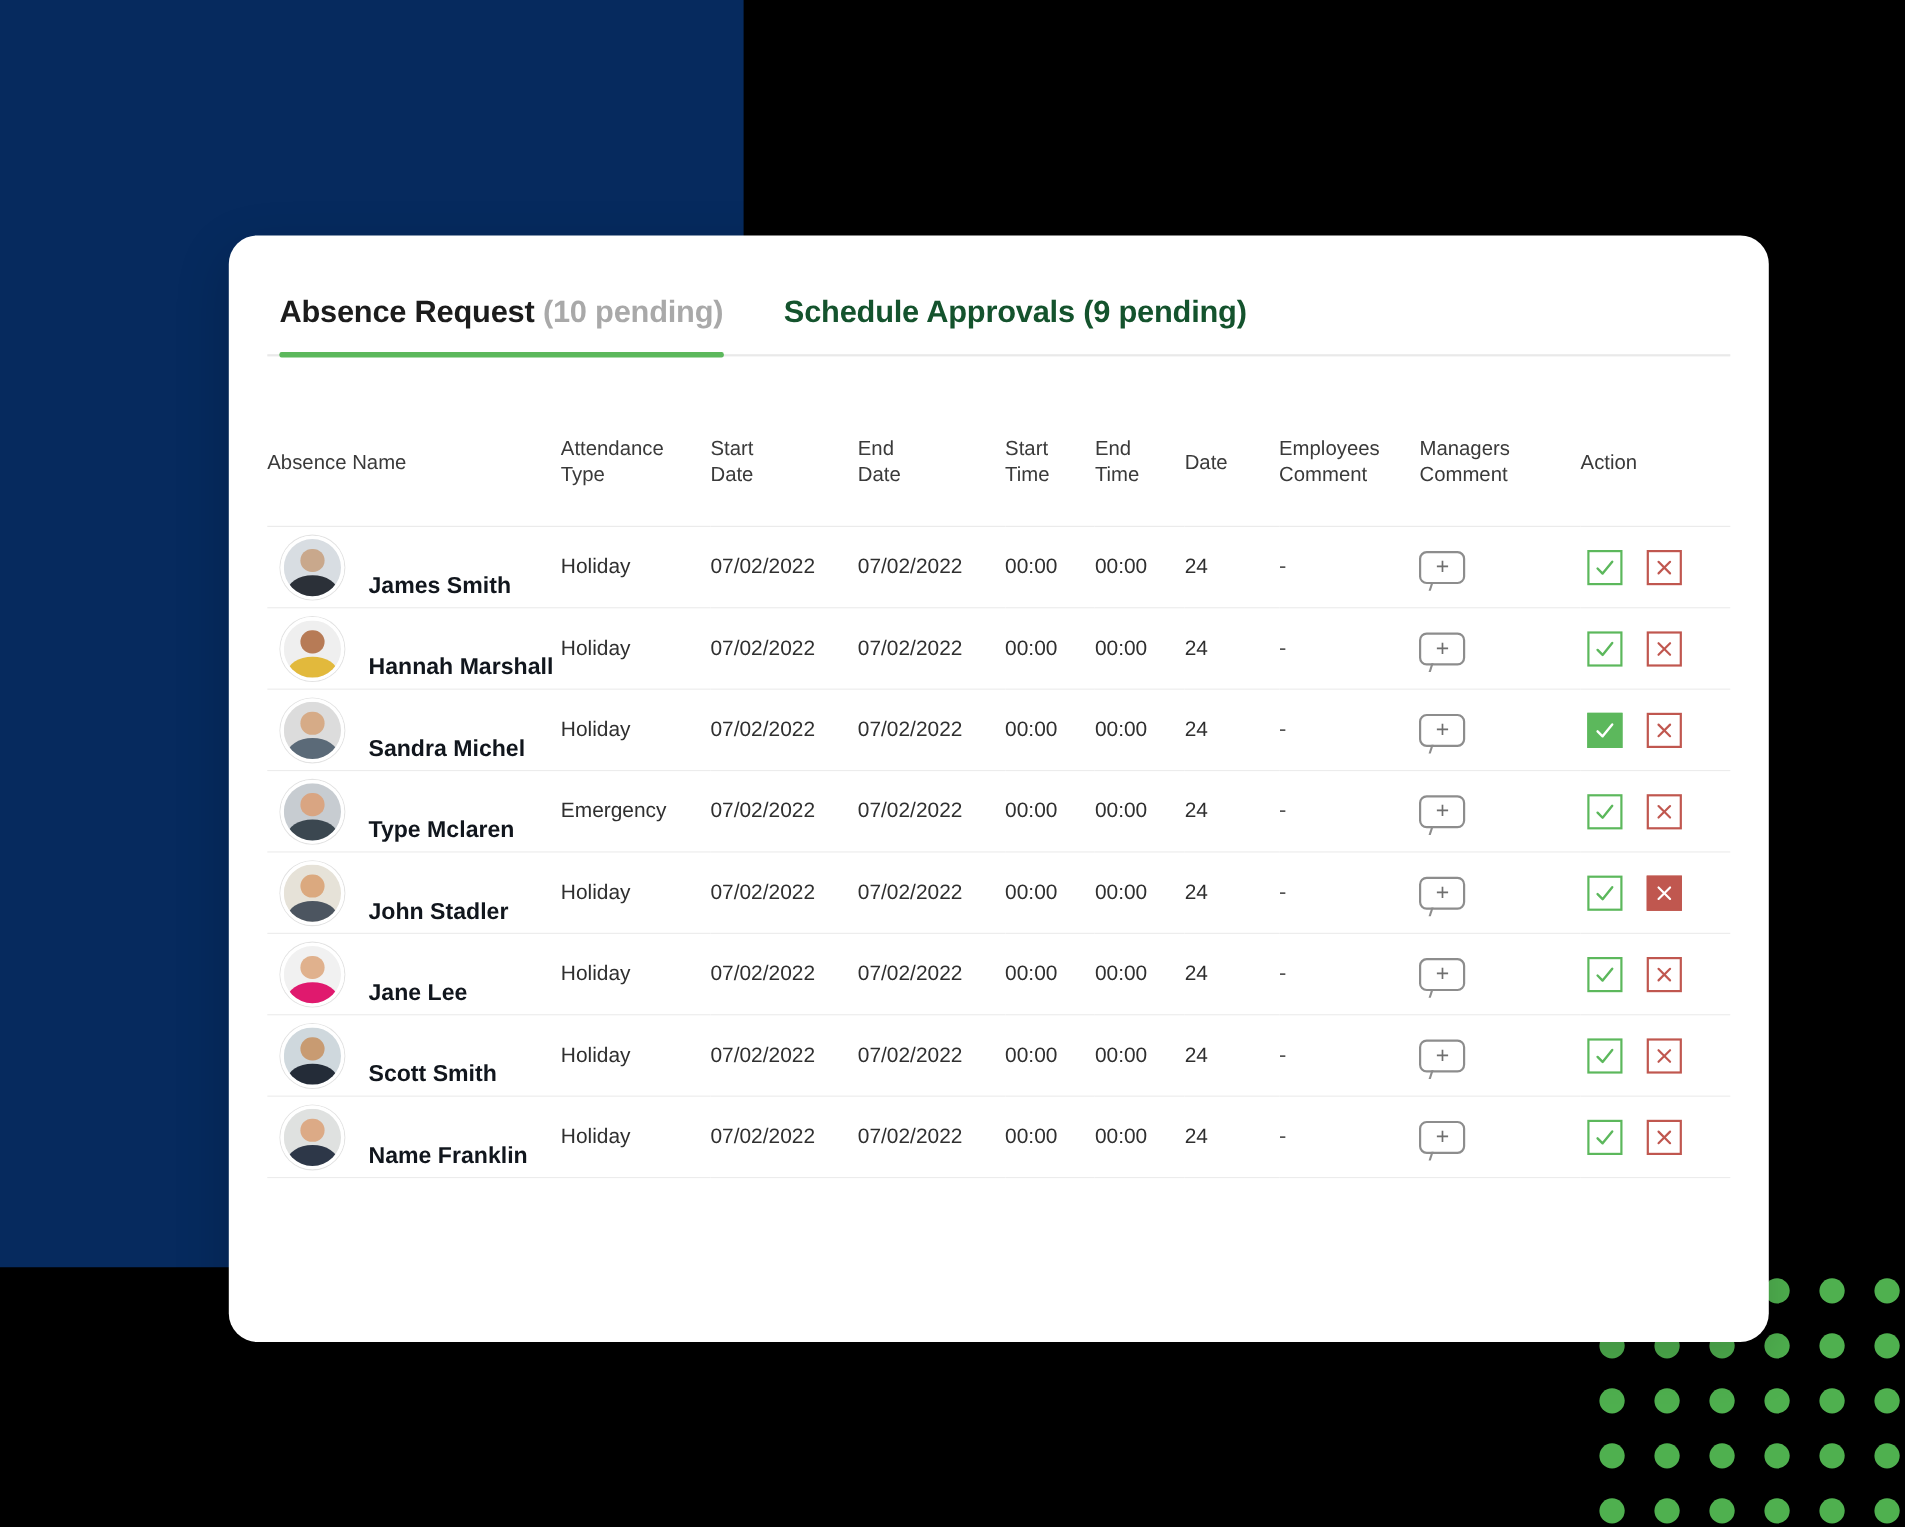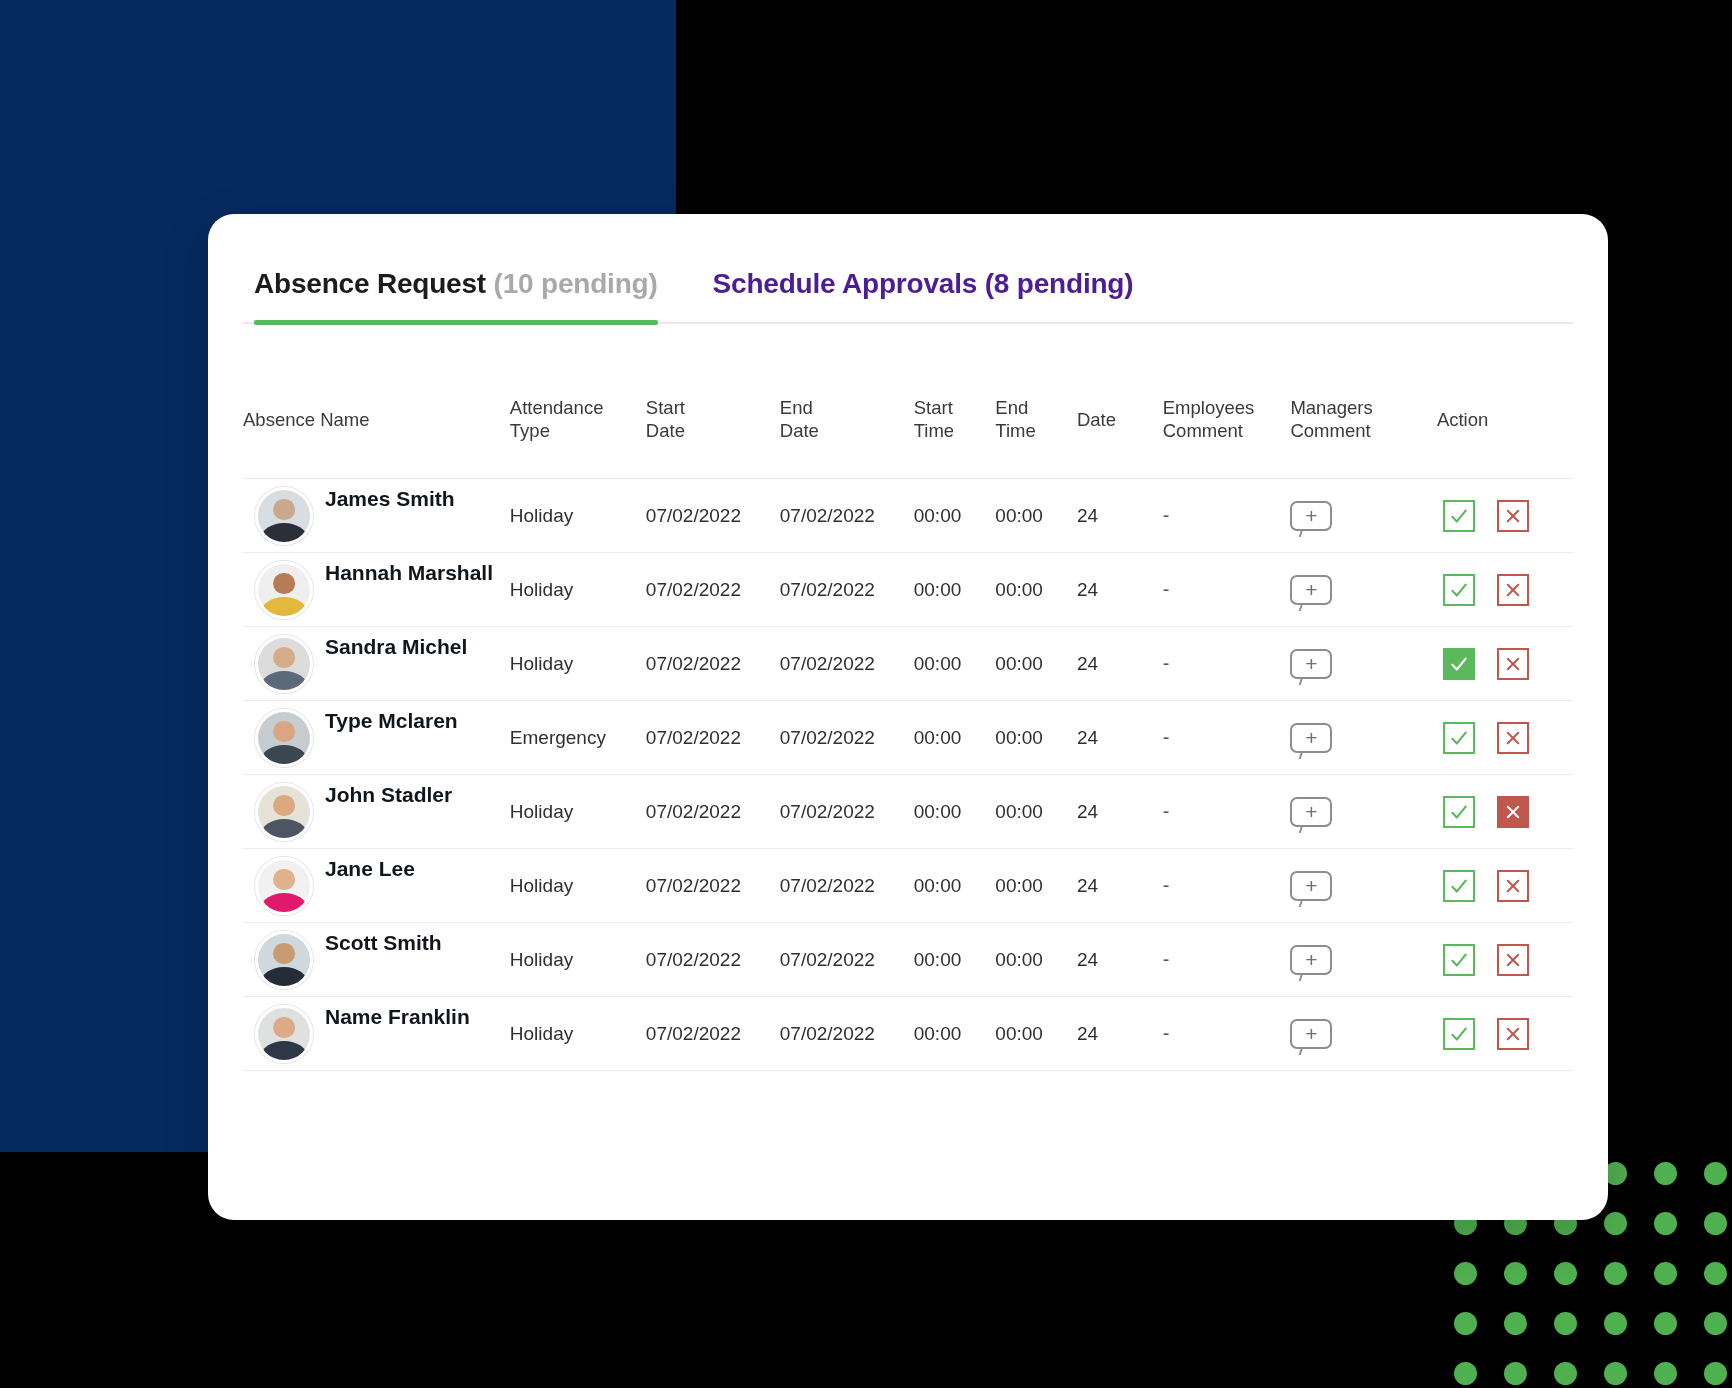--- a/index.html
+++ b/index.html
@@ -77,21 +77,21 @@
     letter-spacing: -0.2px;
     padding-bottom: 22px;
     margin-right: 55px;
     white-space: nowrap;
     cursor: pointer;
     position: relative;
   }
   .tab .tab-main { font-weight: 700; color: #1c1c1c; }
   .tab .tab-count { font-weight: 700; color: #a9a9a9; }
   .tab.inactive .tab-main,
-  .tab.inactive .tab-count { font-weight: 600; color: #4c1d95; }
+  .tab.inactive .tab-count { font-weight: 600; color: #14532d; }
   .tab.active::after {
     content: "";
     position: absolute;
     left: 0; right: 0; bottom: -3px;
     height: 5px;
     background: #5cb85c;
     border-radius: 2px;
   }
 
   
@@ -125,21 +125,21 @@
   .col-action { width: 130px; padding-left: 10px; }
 
   tbody tr { border-bottom: 1.5px solid #ececec; }
   tbody td {
     font-size: 19px;
     color: #2f2f2f;
     height: 74px;
     vertical-align: middle;
   }
 
-  .emp-cell { display: flex; align-items: flex-start; gap: 12px; padding-left: 12px; }
+  .emp-cell { display: flex; align-items: flex-end; gap: 22px; padding-left: 12px; }
   .emp-name { font-size: 21px; font-weight: 700; color: #11161d; white-space: nowrap; }
 
   
   .avatar {
     width: 58px; height: 58px;
     border-radius: 50%;
     border: 3px solid #ffffff;
     box-shadow: 0 0 0 1px #e3e3e3;
     flex: 0 0 auto;
     position: relative;
@@ -227,21 +227,21 @@
       <span class="dot" style="background: rgb(79, 176, 79);"></span>
       <span class="dot" style="background: rgb(79, 176, 79);"></span>
       <span class="dot" style="background: rgb(79, 176, 79);"></span>
       <span class="dot" style="background: rgb(79, 176, 79);"></span>
     </div>
 
   <div class="card">
 
     <div class="tabs" id="tabs">
         <div class="tab active"><span class="tab-main">Absence Request</span><span class="tab-count"> (10 pending)</span></div>
-        <div class="tab inactive"><span class="tab-main">Schedule Approvals</span><span class="tab-count"> (8 pending)</span></div>
+        <div class="tab inactive"><span class="tab-main">Schedule Approvals</span><span class="tab-count"> (9 pending)</span></div>
       </div>
 
     <table>
       <colgroup>
         <col class="col-name">
           <col class="col-type">
           <col class="col-sdate">
           <col class="col-edate">
         <col class="col-stime">
           <col class="col-etime">

